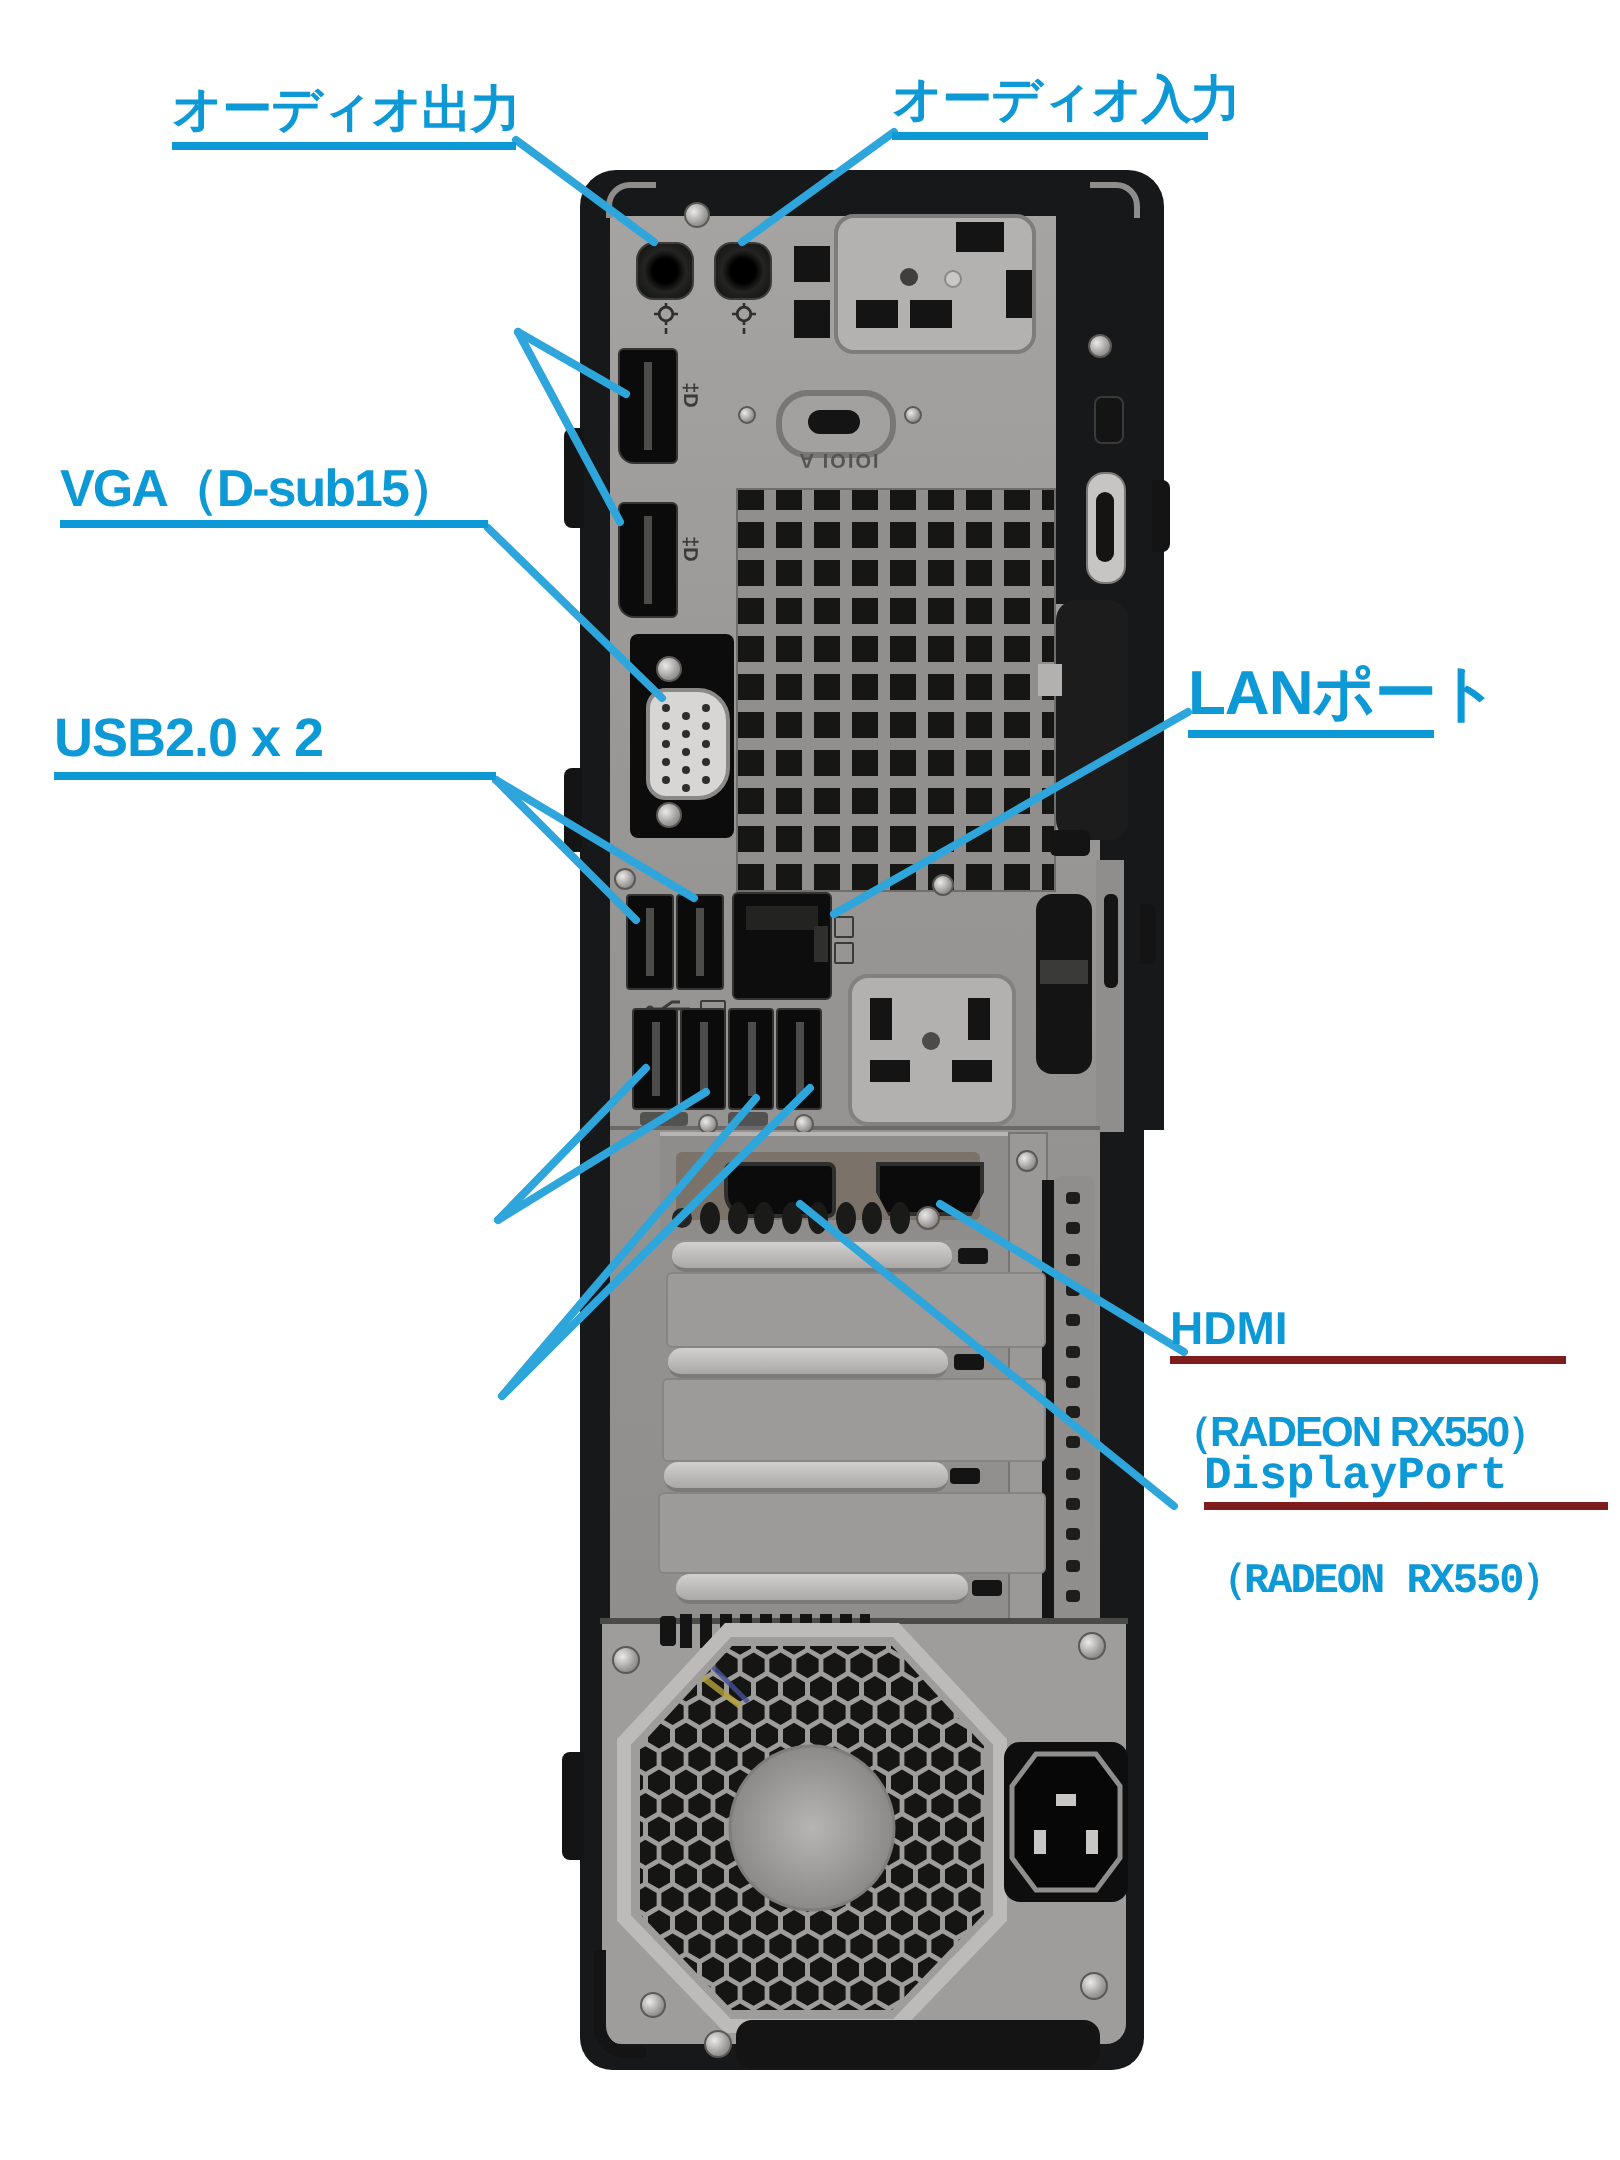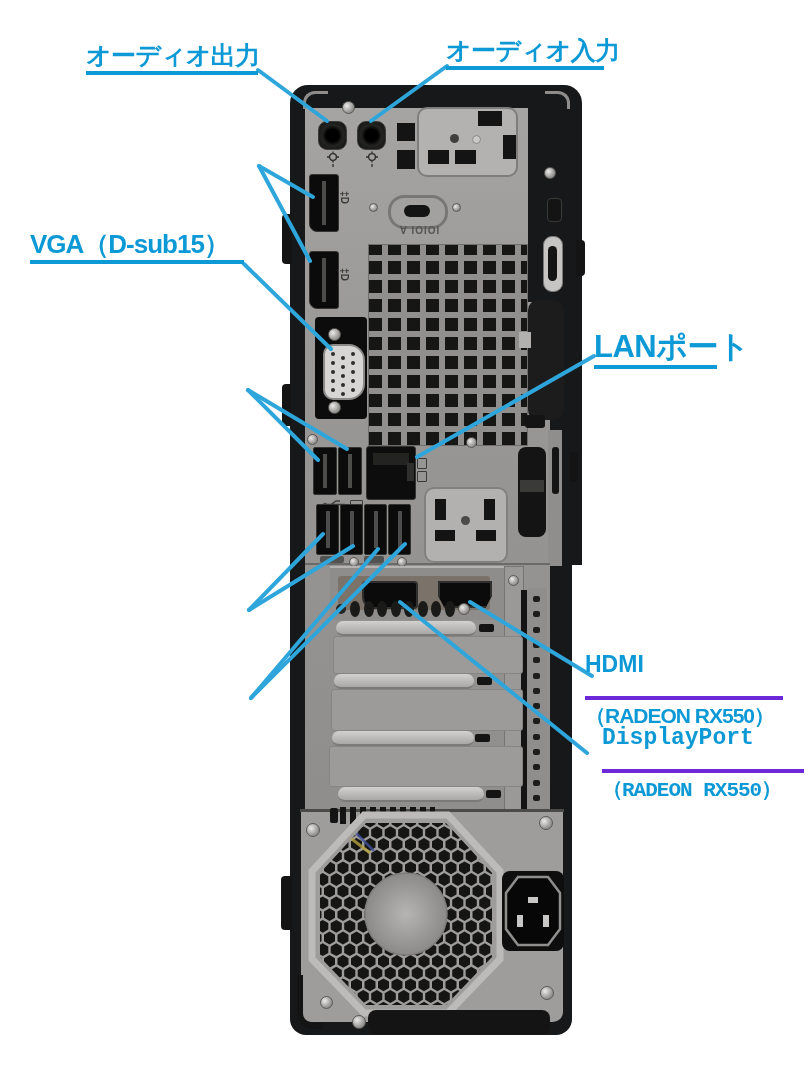--- a/index.html
+++ b/index.html
@@ -3,22 +3,22 @@
 <meta charset="utf-8">
 <style>
   html,body{margin:0;padding:0;background:#ffffff;}
   #stage{position:relative;width:810px;height:1080px;background:#ffffff;overflow:hidden;
          font-family:"Liberation Sans","DejaVu Sans",sans-serif;}
   
   .lbl{position:absolute;color:#0d99d6;font-weight:bold;line-height:1.08;
        border-bottom:4px solid #0d99d6;padding-bottom:2px;white-space:nowrap;z-index:60;
        letter-spacing:-0.5px;}
   .lblblock{position:absolute;color:#0d99d6;font-weight:bold;z-index:60;white-space:nowrap;}
-  .lblblock .l1{border-bottom:4px solid #6d28d9;padding-bottom:18px;}
-  .lblblock .l2{letter-spacing:-1px;margin-top:2px;}
+  .lblblock .l1{border-bottom:4px solid #7f1d1d;padding-bottom:0;}
+  .lblblock .l2{letter-spacing:-1px;margin-top:20px;}
   
   .abs{position:absolute;}
   .case{background:#17181a;}
   .panel{background:linear-gradient(180deg,#a5a4a2 0%,#989795 40%,#8f8e8c 100%);}
   .screw{position:absolute;border-radius:50%;border:1px solid #5a5954;
          background:radial-gradient(circle at 35% 35%,#eceae8,#a2a19f 55%,#6f6e6c 100%);}
   .blackpiece{position:absolute;background:#141414;}
   .port{position:absolute;background:#0b0b0b;border:1px solid #343432;border-radius:2px;}
   .port .tongue{position:absolute;left:50%;top:6px;bottom:6px;width:4px;margin-left:-2px;background:#4c4c4a;}
   .ventgrid{position:absolute;background-color:#161614;
@@ -525,20 +525,21 @@
       <line x1="251" y1="698" x2="378" y2="549"></line>
       <line x1="251" y1="698" x2="405" y2="544"></line>
       <line x1="592" y1="676" x2="470" y2="602"></line>
       <line x1="587" y1="753" x2="400" y2="602"></line>
     </g>
   </svg>
 
   <div class="lbl" style="left:446px;top:37px;width:158px;font-size:25px;">オーディオ入力</div>
   <div class="lbl" style="left:86px;top:42px;width:172px;font-size:25px;">オーディオ出力</div>
   <div class="lbl" style="left:30px;top:230px;width:214px;font-size:26px;letter-spacing:-1px;">VGA（D-sub15）</div>
+  <div class="lbl" style="left:27px;top:355px;width:221px;font-size:27px;">USB2.0 x 2</div>
   <div class="lbl" style="left:594px;top:330px;width:123px;font-size:31px;">LANポート</div>
 
   <div class="lblblock" style="left:585px;top:651px;">
     <div class="l1" style="width:198px;font-size:23px;">HDMI</div>
     <div class="l2" style="font-size:21px;">（RADEON RX550）</div>
   </div>
   <div class="lblblock" style="left:602px;top:725px;font-family:Liberation Mono, monospace;">
     <div class="l1" style="width:202px;font-size:23px;">DisplayPort</div>
     <div class="l2" style="font-size:21px;">（RADEON RX550）</div>
   </div>

